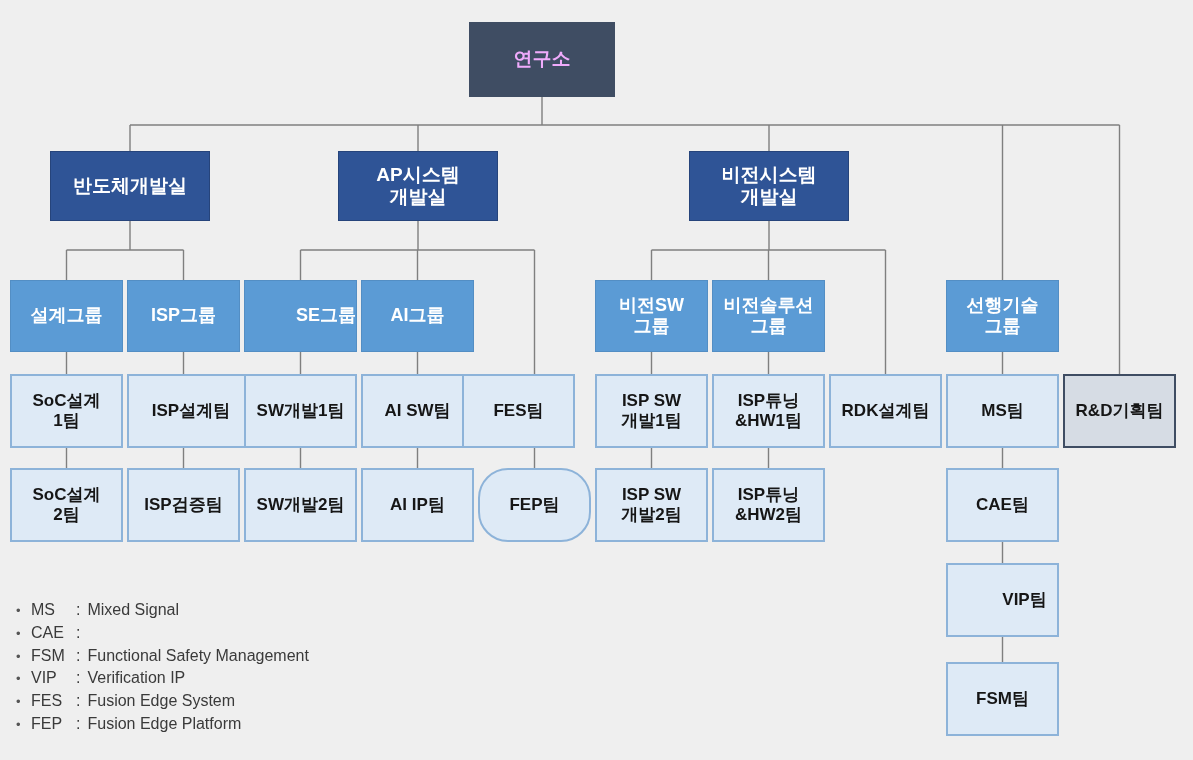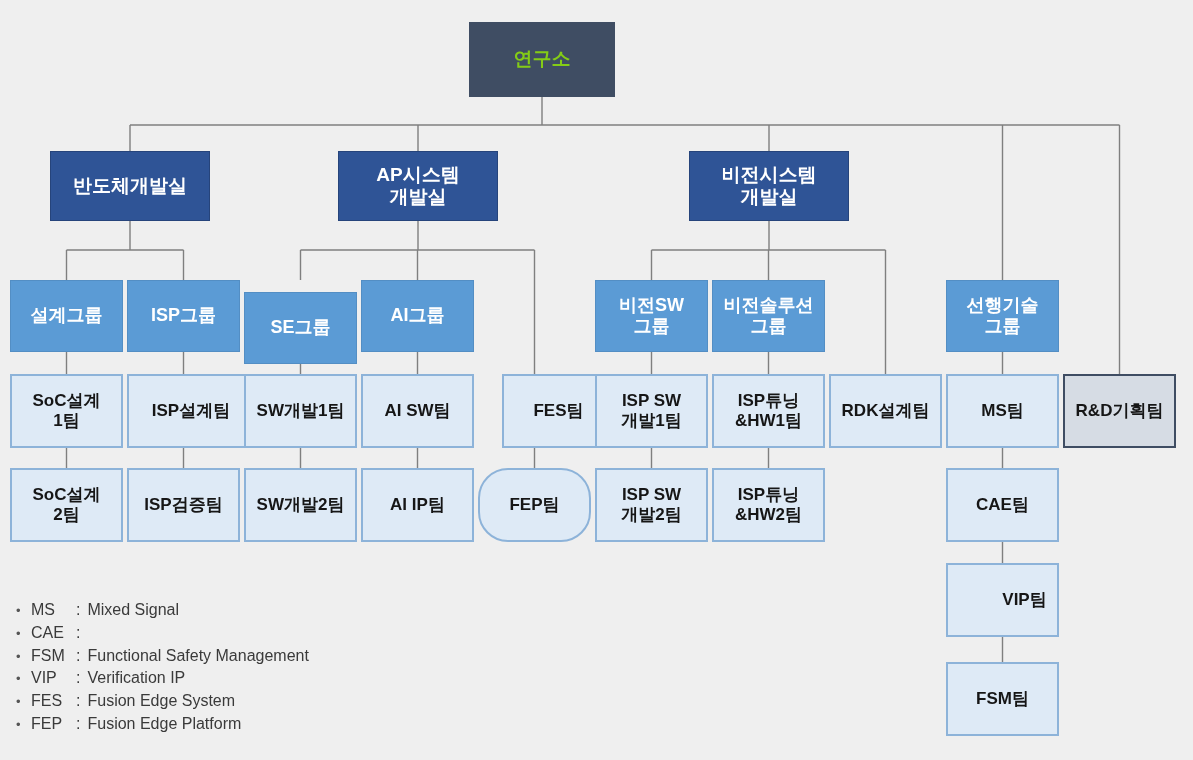--- a/index.html
+++ b/index.html
@@ -25,21 +25,21 @@
     align-items:center;
     justify-content:center;
     text-align:center;
     box-sizing:border-box;
     font-weight:bold;
     line-height:1.18;
   }
   .node-label{white-space:pre-line;}
   .node.root{
     background:var(--root-fill,#3F4D63);
-    color:#84cc16;
+    color:#f0abfc;
     font-size:19px;
   }
   .node.dept{
     background:var(--dept-fill,#2F5496);
     border:1px solid rgba(0,0,0,0.18);
     color:#ffffff;
     font-size:19px;
   }
   .node.group{
     background:var(--group-fill,#5B9BD5);
@@ -144,21 +144,21 @@
       <div class="node dept" style="left: 689px; top: 151px; width: 160px; height: 70px;">
         <span class="node-label">비전시스템
 개발실</span>
       </div>
       <div class="node group" style="left: 10px; top: 280px; width: 113px; height: 72px;">
         <span class="node-label">설계그룹</span>
       </div>
       <div class="node group" style="left: 127px; top: 280px; width: 113px; height: 72px;">
         <span class="node-label">ISP그룹</span>
       </div>
-      <div class="node group" style="left: 244px; top: 292px; width: 113px; height: 72px;">
+      <div class="node group" style="left: 244px; top: 280px; width: 113px; height: 72px; justify-content: flex-end;">
         <span class="node-label">SE그룹</span>
       </div>
       <div class="node group" style="left: 361px; top: 280px; width: 113px; height: 72px;">
         <span class="node-label">AI그룹</span>
       </div>
       <div class="node group" style="left: 595px; top: 280px; width: 113px; height: 72px;">
         <span class="node-label">비전SW
 그룹</span>
       </div>
       <div class="node group" style="left: 712px; top: 280px; width: 113px; height: 72px;">
@@ -175,21 +175,21 @@
       </div>
       <div class="node team" style="left: 127px; top: 374px; width: 128px; height: 74px;">
         <span class="node-label">ISP설계팀</span>
       </div>
       <div class="node team" style="left: 244px; top: 374px; width: 113px; height: 74px;">
         <span class="node-label">SW개발1팀</span>
       </div>
       <div class="node team" style="left: 361px; top: 374px; width: 113px; height: 74px; justify-content: center;">
         <span class="node-label">AI SW팀</span>
       </div>
-      <div class="node team" style="left: 502px; top: 374px; width: 113px; height: 74px;">
+      <div class="node team" style="left: 462px; top: 374px; width: 113px; height: 74px;">
         <span class="node-label">FES팀</span>
       </div>
       <div class="node team" style="left: 595px; top: 374px; width: 113px; height: 74px;">
         <span class="node-label">ISP SW
 개발1팀</span>
       </div>
       <div class="node team" style="left: 712px; top: 374px; width: 113px; height: 74px;">
         <span class="node-label">ISP튜닝
 &amp;HW1팀</span>
       </div>

